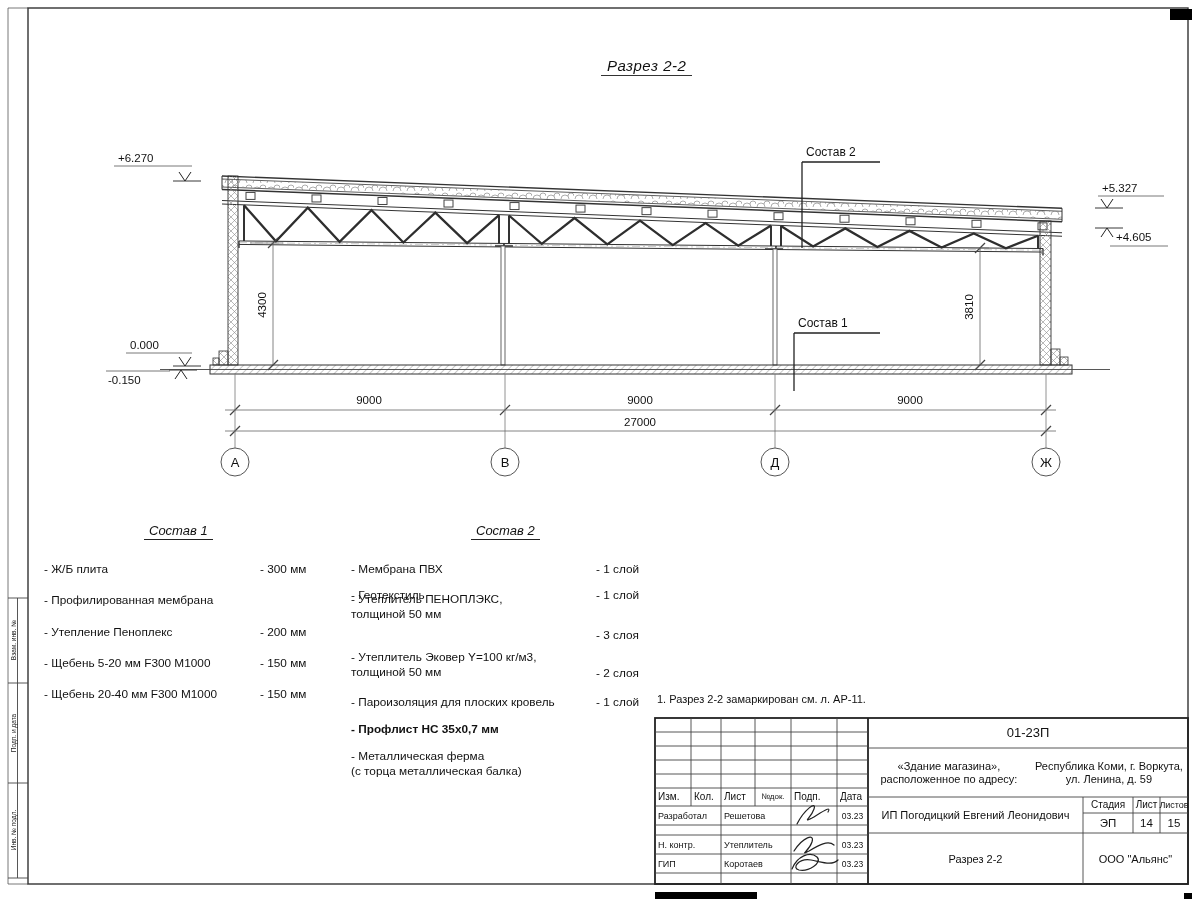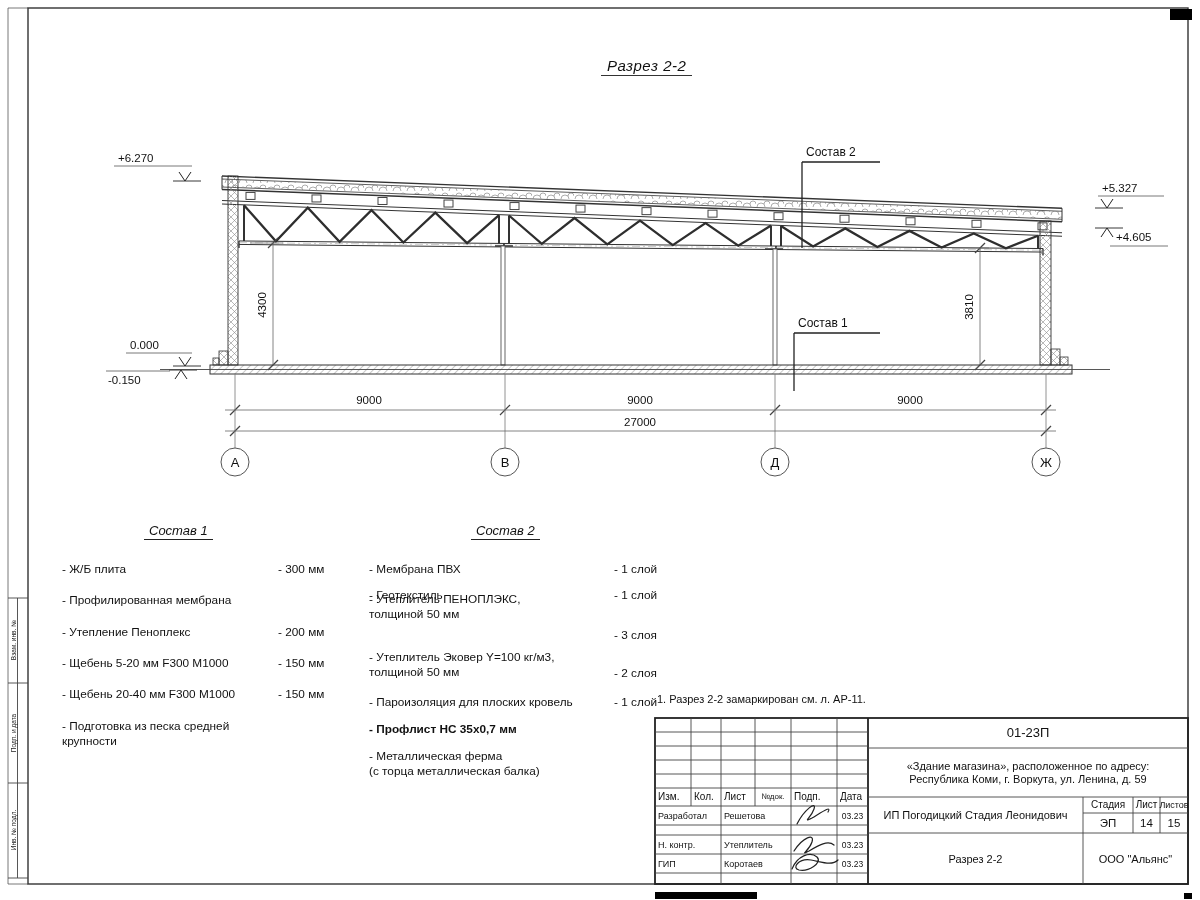--- a/index.html
+++ b/index.html
@@ -5,21 +5,21 @@
   html,body{margin:0;padding:0;background:#e8e8e8;}
   .sheet{position:relative;width:1200px;height:900px;background:#ffffff;
          font-family:"Liberation Sans",sans-serif;color:#111;overflow:hidden;}
   svg{position:absolute;left:0;top:0;}
   svg text{font-family:"Liberation Sans",sans-serif;fill:#111;}
   .abs{position:absolute;}
   .title{position:absolute;left:601px;top:57px;font-size:15px;font-style:italic;
          border-bottom:1px solid #333;padding:0 6px 1px;letter-spacing:.5px;}
   .sh{position:absolute;font-size:13px;font-style:italic;border-bottom:1px solid #222;
       padding:0 5px 1px;}
-  .li{position:absolute;font-size:11.8px;line-height:15px;white-space:pre-line;margin-left:18px;}
+  .li{position:absolute;font-size:11.8px;line-height:15px;white-space:pre-line;}
   .note{position:absolute;left:657px;top:693px;font-size:11px;}
   .tb{position:absolute;display:flex;align-items:center;justify-content:center;
       text-align:center;font-size:10px;line-height:12px;}
   .tb.left{justify-content:flex-start;text-align:left;padding-left:3px;}
   .side{position:absolute;width:24px;height:16px;display:flex;align-items:center;
         justify-content:center;font-size:6.5px;white-space:nowrap;
         transform:rotate(-90deg);color:#222;}
 </style>
 </head>
 <body>
@@ -241,22 +241,20 @@
   <div class="sh" style="left:144px;top:523px;">Состав 1</div>
   <div class="li" style="left:44px;top:562px;width:215px;">- Ж/Б плита</div>
   <div class="li" style="left:260px;top:562px;">- 300 мм</div>
   <div class="li" style="left:44px;top:593px;width:215px;">- Профилированная мембрана</div>
   <div class="li" style="left:44px;top:625px;width:215px;">- Утепление Пеноплекс</div>
   <div class="li" style="left:260px;top:625px;">- 200 мм</div>
   <div class="li" style="left:44px;top:656px;width:215px;">-  Щебень 5-20 мм F300 М1000</div>
   <div class="li" style="left:260px;top:656px;">- 150 мм</div>
   <div class="li" style="left:44px;top:687px;width:215px;">-  Щебень 20-40 мм F300 М1000</div>
   <div class="li" style="left:260px;top:687px;">- 150 мм</div>
-  <div class="li" style="left:44px;top:719px;width:215px;">- Подготовка из песка средней
-крупности</div>
 
   <div class="sh" style="left:471px;top:523px;">Состав 2</div>
   <div class="li" style="left:351px;top:562px;width:240px;">- Мембрана ПВХ</div>
   <div class="li" style="left:596px;top:562px;">- 1 слой</div>
   <div class="li" style="left:351px;top:588px;width:240px;">- Геотекстиль</div>
   <div class="li" style="left:596px;top:588px;">- 1 слой</div>
   <div class="li" style="left:351px;top:592px;width:240px;">- Утеплитель ПЕНОПЛЭКС,
 толщиной 50 мм</div>
   <div class="li" style="left:596px;top:628px;text-align:right;">- 3 слоя</div>
   <div class="li" style="left:351px;top:650px;width:250px;">- Утеплитель Эковер Y=100 кг/м3,
@@ -281,25 +279,25 @@
   <div class="tb left" style="left:721px;top:806px;width:70px;height:19px;font-size:9px;">Решетова</div>
   <div class="tb" style="left:837px;top:806px;width:31px;height:19px;font-size:8.5px;">03.23</div>
   <div class="tb left" style="left:655px;top:835px;width:66px;height:19px;font-size:9px;">Н. контр.</div>
   <div class="tb left" style="left:721px;top:835px;width:70px;height:19px;font-size:9px;">Утеплитель</div>
   <div class="tb" style="left:837px;top:835px;width:31px;height:19px;font-size:8.5px;">03.23</div>
   <div class="tb left" style="left:655px;top:854px;width:66px;height:19px;font-size:9px;text-align:right;">ГИП</div>
   <div class="tb left" style="left:721px;top:854px;width:70px;height:19px;font-size:9px;">Коротаев</div>
   <div class="tb" style="left:837px;top:854px;width:31px;height:19px;font-size:8.5px;">03.23</div>
 
   <div class="tb" style="left:868px;top:718px;width:320px;height:30px;font-size:13px;">01-23П</div>
-  <div class="abs" style="left:868px;top:748px;width:320px;height:49px;display:flex;flex-direction:column;align-items:center;justify-content:center;font-size:11px;line-height:13px;text-align:center;">
+  <div class="abs" style="left:868px;top:748px;width:320px;height:49px;display:flex;flex-direction:row;align-items:center;justify-content:center;font-size:11px;line-height:13px;text-align:center;">
     <div>«Здание магазина», расположенное по адресу:</div>
     <div>Республика Коми, г. Воркута, ул. Ленина, д. 59</div>
   </div>
-  <div class="tb" style="left:868px;top:797px;width:215px;height:36px;font-size:11px;">ИП Погодицкий Стадия Леонидович</div>
+  <div class="tb" style="left:868px;top:797px;width:215px;height:36px;font-size:11px;">ИП Погодицкий Евгений Леонидович</div>
   <div class="tb" style="left:868px;top:833px;width:215px;height:51px;font-size:11px;">Разрез 2-2</div>
   <div class="tb" style="left:1083px;top:797px;width:50px;height:16px;">Стадия</div>
   <div class="tb" style="left:1133px;top:797px;width:27px;height:16px;">Лист</div>
   <div class="tb" style="left:1160px;top:797px;width:28px;height:16px;font-size:9px;">Листов</div>
   <div class="tb" style="left:1083px;top:813px;width:50px;height:20px;font-size:11.5px;">ЭП</div>
   <div class="tb" style="left:1133px;top:813px;width:27px;height:20px;font-size:11.5px;">14</div>
   <div class="tb" style="left:1160px;top:813px;width:28px;height:20px;font-size:11.5px;">15</div>
   <div class="tb" style="left:1083px;top:833px;width:105px;height:51px;font-size:11px;">ООО "Альянс"</div>
 
   <div class="side" style="left:1px;top:632px;">Взам. инв. №</div>

